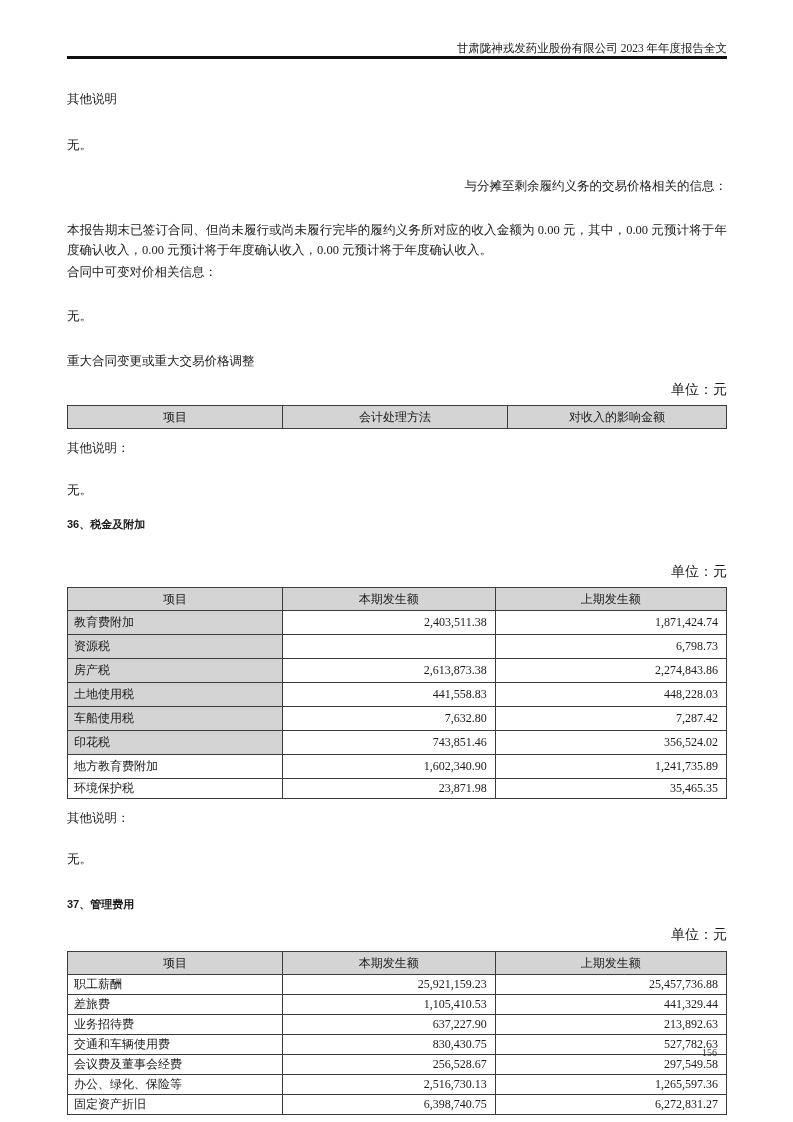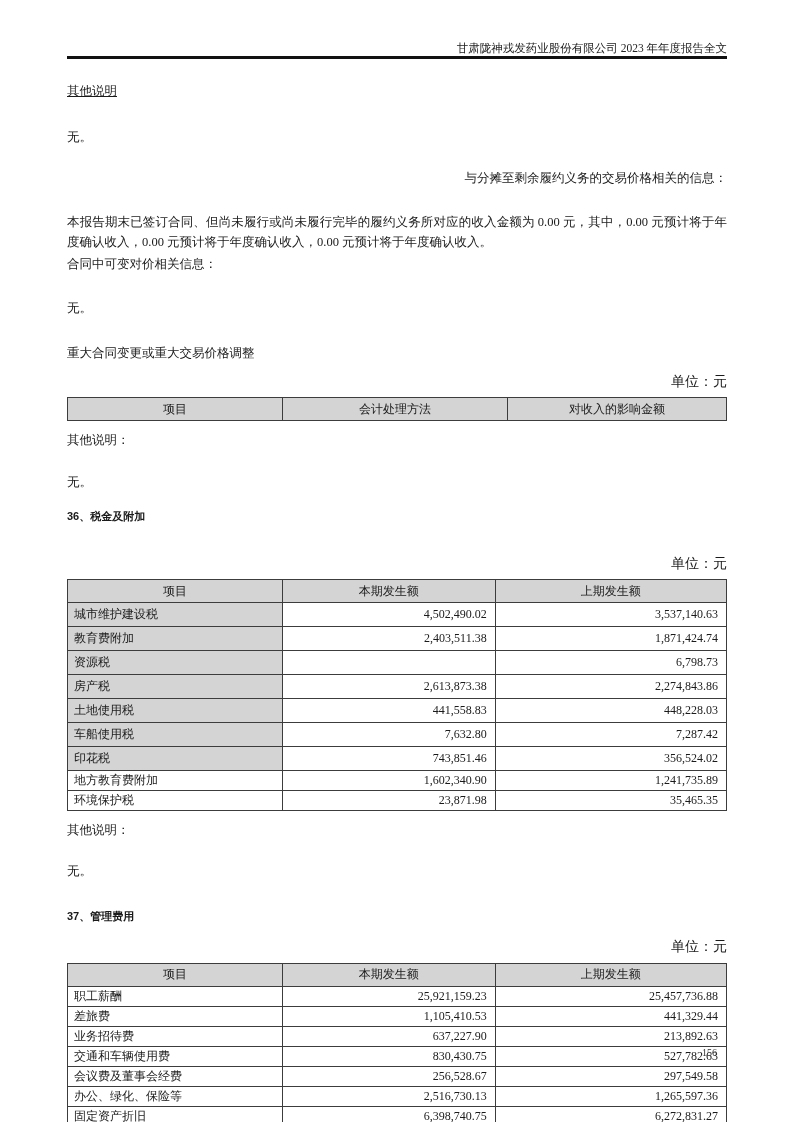--- a/index.html
+++ b/index.html
@@ -19,21 +19,21 @@
     text-align:right;
     font-size:11.5px;
     color:#222;
     padding-bottom:0;
   }
   .header-rule{
     border:none;
     border-top:3px solid #111;
     margin:0 0 0 0;
   }
-  .note-label{margin-top:24px;text-decoration:underline;}
+  .note-label{margin-top:32px;}
   .none-value{margin-top:28px;}
   .alloc-heading{margin-top:24px;text-align:right;}
   .alloc-para{margin-top:24px;line-height:1.62;text-align:justify;}
   .var-heading{margin-top:4px;}
   .var-none{margin-top:26px;}
   .contract-heading{margin-top:28px;}
   .unit-label{text-align:right;font-size:14px;margin-top:9px;}
   table{
     width:100%;
     border-collapse:collapse;
@@ -138,25 +138,20 @@
       </colgroup>
     <thead>
       <tr>
         <th>项目</th>
         <th>本期发生额</th>
         <th>上期发生额</th>
       </tr>
     </thead>
     <tbody>
         <tr>
-          <td class="shaded">城市维护建设税</td>
-          <td class="num">4,502,490.02</td>
-          <td class="num">3,537,140.63</td>
-        </tr>
-        <tr>
           <td class="shaded">教育费附加</td>
           <td class="num">2,403,511.38</td>
           <td class="num">1,871,424.74</td>
         </tr>
         <tr>
           <td class="shaded">资源税</td>
           <td class="num"></td>
           <td class="num">6,798.73</td>
         </tr>
         <tr>

